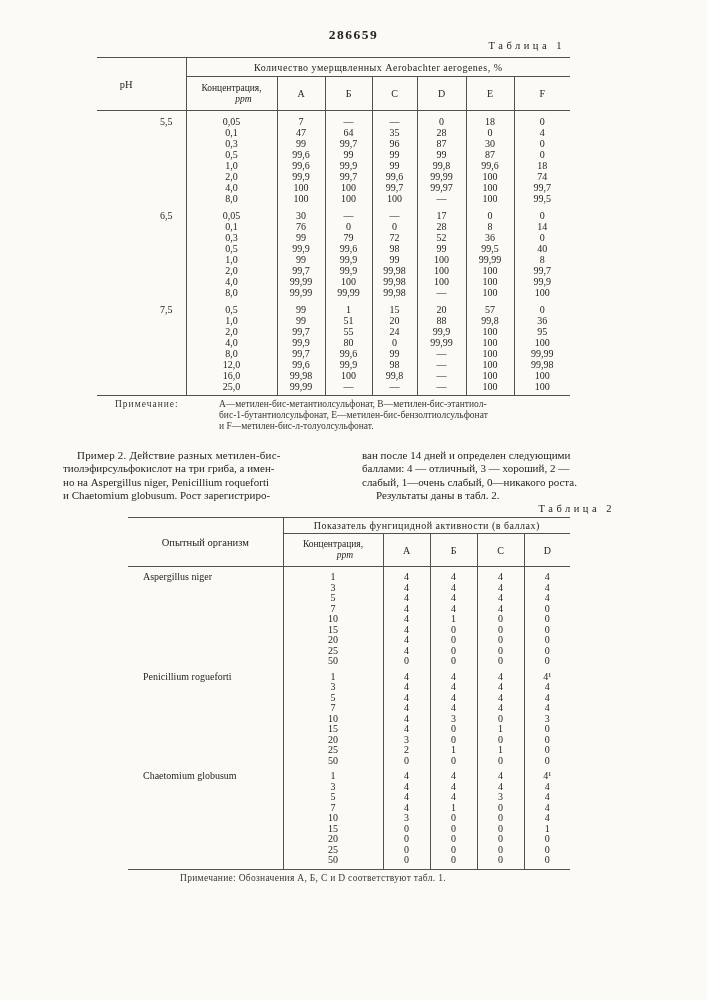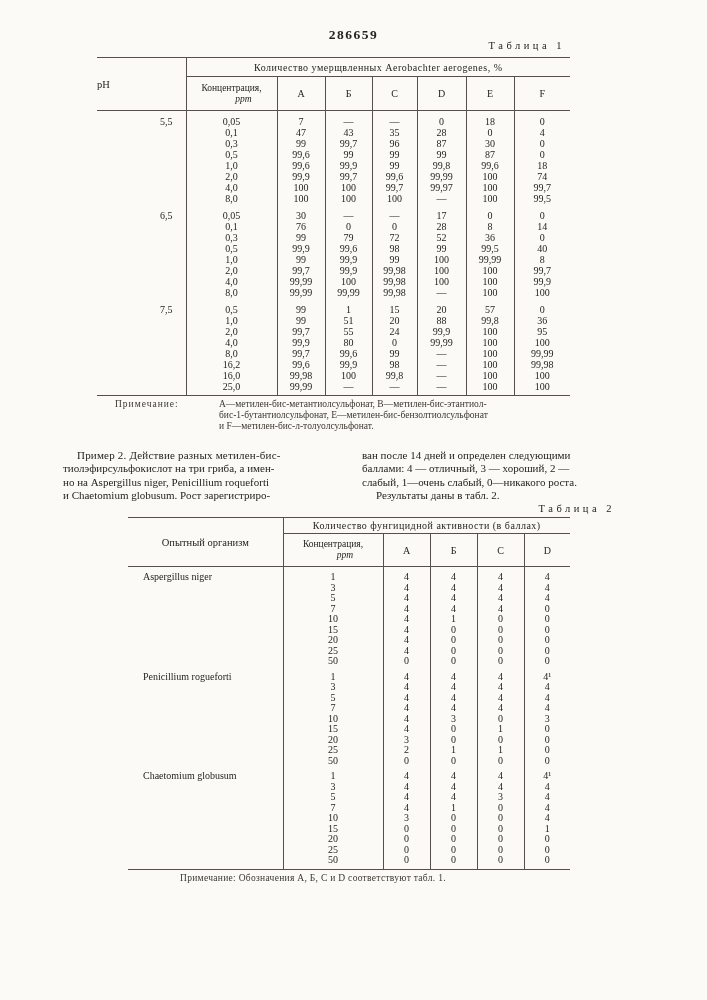--- a/index.html
+++ b/index.html
@@ -50,21 +50,21 @@
 
   th.span-h{
     font-size:10px;text-align:center;letter-spacing:0.5px;
     border-left:1px solid var(--line);
     border-bottom:1px solid var(--line);
   }
   th.rowspan-h{
     font-size:10.5px;text-align:center;vertical-align:middle;
     border-bottom:1px solid var(--line);
   }
-  #table1 th.rowspan-h{text-align:left;padding-right:30px;}
+  #table1 th.rowspan-h{text-align:center;padding-right:30px;}
   th.conc-h{
     font-size:9.5px;line-height:11px;text-align:center;vertical-align:middle;
     border-left:1px solid var(--line);
     border-bottom:1px solid var(--line);
   }
   th.conc-h .unit{font-style:italic;margin-left:24px;}
   th.letter-h{
     font-size:10px;text-align:center;vertical-align:middle;
     border-left:1px solid var(--line);
     border-bottom:1px solid var(--line);
@@ -134,21 +134,21 @@
         <td class="val">7</td>
         <td class="val">—</td>
         <td class="val">—</td>
         <td class="val">0</td>
         <td class="val">18</td>
         <td class="val">0</td>
       </tr>
       <tr>
         <td class="conc">0,1</td>
         <td class="val">47</td>
-        <td class="val">43</td>
+        <td class="val">64</td>
         <td class="val">35</td>
         <td class="val">28</td>
         <td class="val">0</td>
         <td class="val">4</td>
       </tr>
       <tr>
         <td class="conc">0,3</td>
         <td class="val">99</td>
         <td class="val">99,7</td>
         <td class="val">96</td>
@@ -314,21 +314,21 @@
       <tr>
         <td class="conc">8,0</td>
         <td class="val">99,7</td>
         <td class="val">99,6</td>
         <td class="val">99</td>
         <td class="val">—</td>
         <td class="val">100</td>
         <td class="val">99,99</td>
       </tr>
       <tr>
-        <td class="conc">16,2</td>
+        <td class="conc">12,0</td>
         <td class="val">99,6</td>
         <td class="val">99,9</td>
         <td class="val">98</td>
         <td class="val">—</td>
         <td class="val">100</td>
         <td class="val">99,98</td>
       </tr>
       <tr>
         <td class="conc">16,0</td>
         <td class="val">99,98</td>
@@ -377,21 +377,21 @@
     <col style="width:155px">
       <col style="width:100px">
     <col style="width:47px">
       <col style="width:47px">
       <col style="width:47px">
       <col style="width:46px">
   </colgroup>
   <thead>
     <tr>
       <th class="rowspan-h" rowspan="2">Опытный организм</th>
-      <th class="span-h" colspan="5">Количество фунгицидной активности (в баллах)</th>
+      <th class="span-h" colspan="5">Показатель фунгицидной активности (в баллах)</th>
     </tr>
     <tr>
       <th class="conc-h"><span>Концентрация,</span><br><span class="unit">ppm</span></th>
       <th class="letter-h">А</th>
       <th class="letter-h">Б</th>
       <th class="letter-h">С</th>
       <th class="letter-h">D</th>
     </tr>
   </thead>
   <tbody>

